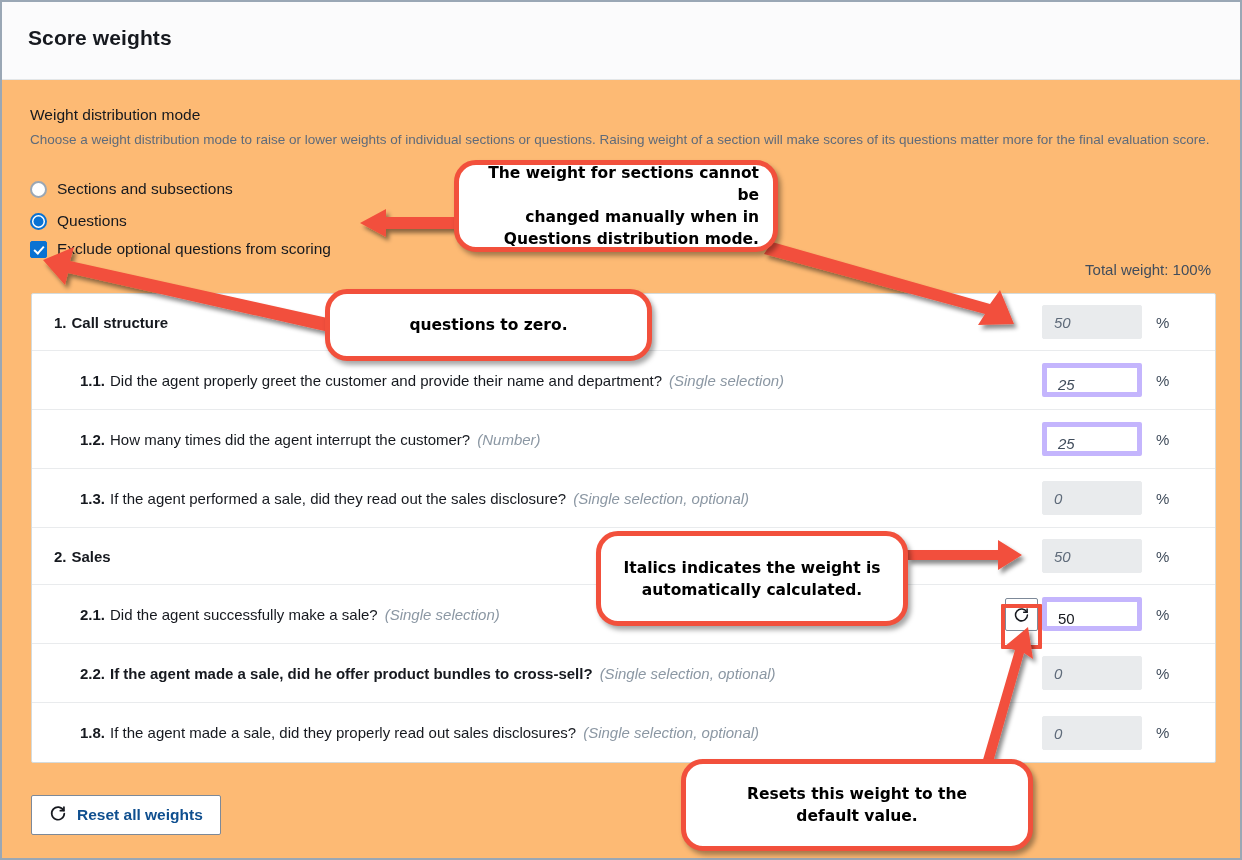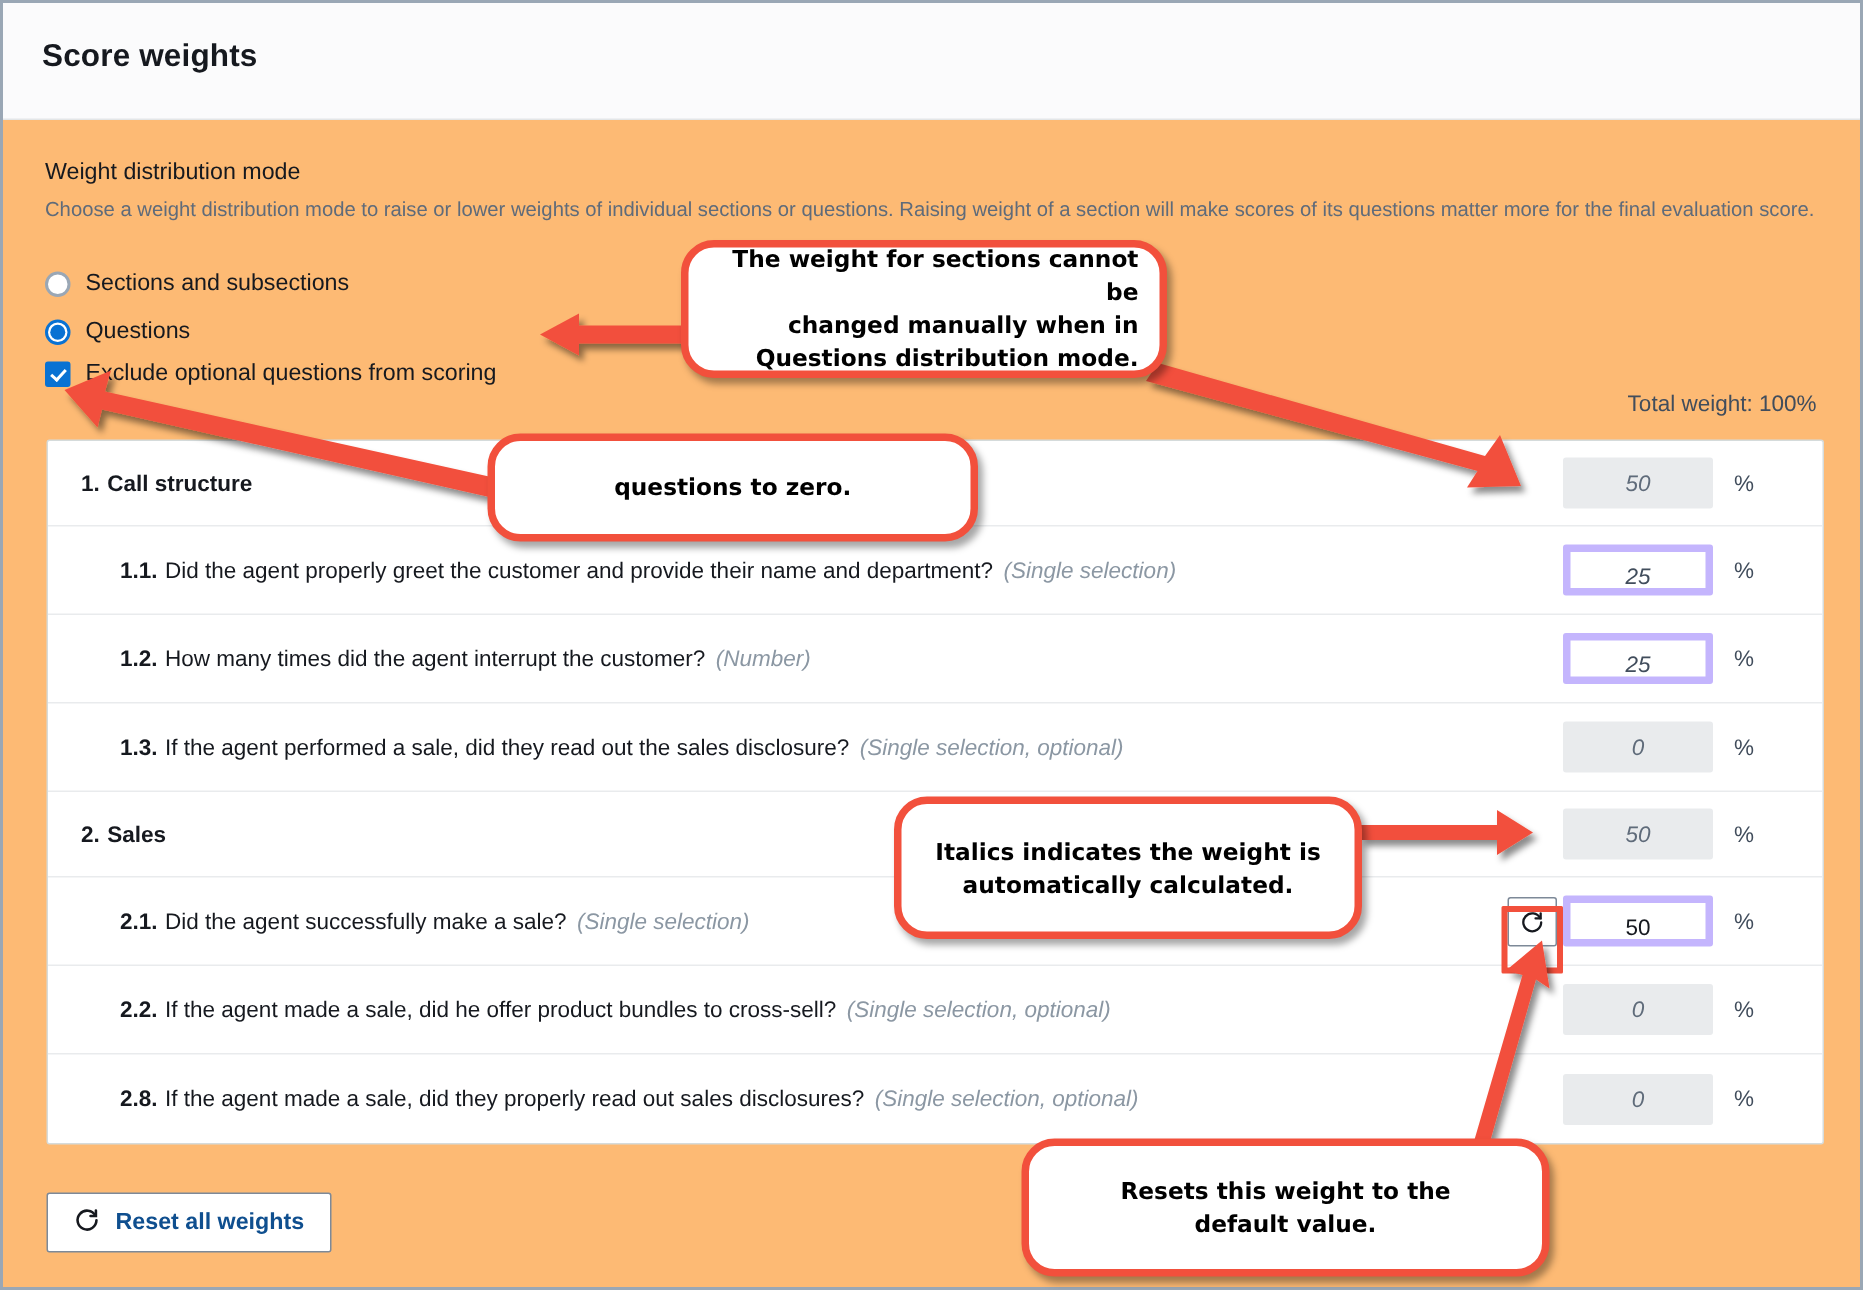--- a/index.html
+++ b/index.html
@@ -155,21 +155,20 @@
   }
 
   .value-cell {
     flex: none;
     width: 215px;
     display: flex;
     align-items: center;
     justify-content: flex-start;
     padding-right: 10px;
     position: relative;
-    text-align: center;
   }
 
   .reset-slot {
     width: 42px;
     flex: none;
     display: flex;
     align-items: center;
     justify-content: center;
   }
 
@@ -347,29 +346,29 @@
                 </svg>
               </span>
             </div>
           </div>
           <div class="hl-box" style="left: 1px; top: 7px; width: 41px; height: 45px;"></div>
           <div class="winput editable">50</div>
           <span class="pct">%</span>
         </div>
       </div>
       <div class="wrow question">
-        <div class="label-cell"><span class="qnum">2.2.</span><span class="qtext" style="margin-left: 5px;">If the agent made a sale, did he offer product bundles to cross-sell?</span><span class="qtype">(Single selection, optional)</span></div>
+        <div class="label-cell"><span class="qnum">2.2.</span><span class="qtext" style="margin-left: 5px; font-weight: bold;">If the agent made a sale, did he offer product bundles to cross-sell?</span><span class="qtype">(Single selection, optional)</span></div>
         <div class="value-cell">
           <div class="reset-slot"></div>
           <div class="winput disabled">0</div>
           <span class="pct">%</span>
         </div>
       </div>
       <div class="wrow question">
-        <div class="label-cell"><span class="qnum">2.8.</span><span class="qtext" style="margin-left: 5px;">If the agent made a sale, did they properly read out sales disclosures?</span><span class="qtype">(Single selection, optional)</span></div>
+        <div class="label-cell"><span class="qnum">1.8.</span><span class="qtext" style="margin-left: 5px;">If the agent made a sale, did they properly read out sales disclosures?</span><span class="qtype">(Single selection, optional)</span></div>
         <div class="value-cell">
           <div class="reset-slot"></div>
           <div class="winput disabled">0</div>
           <span class="pct">%</span>
         </div>
       </div>
     </div>
 
   <button class="reset-all">
     <span>

